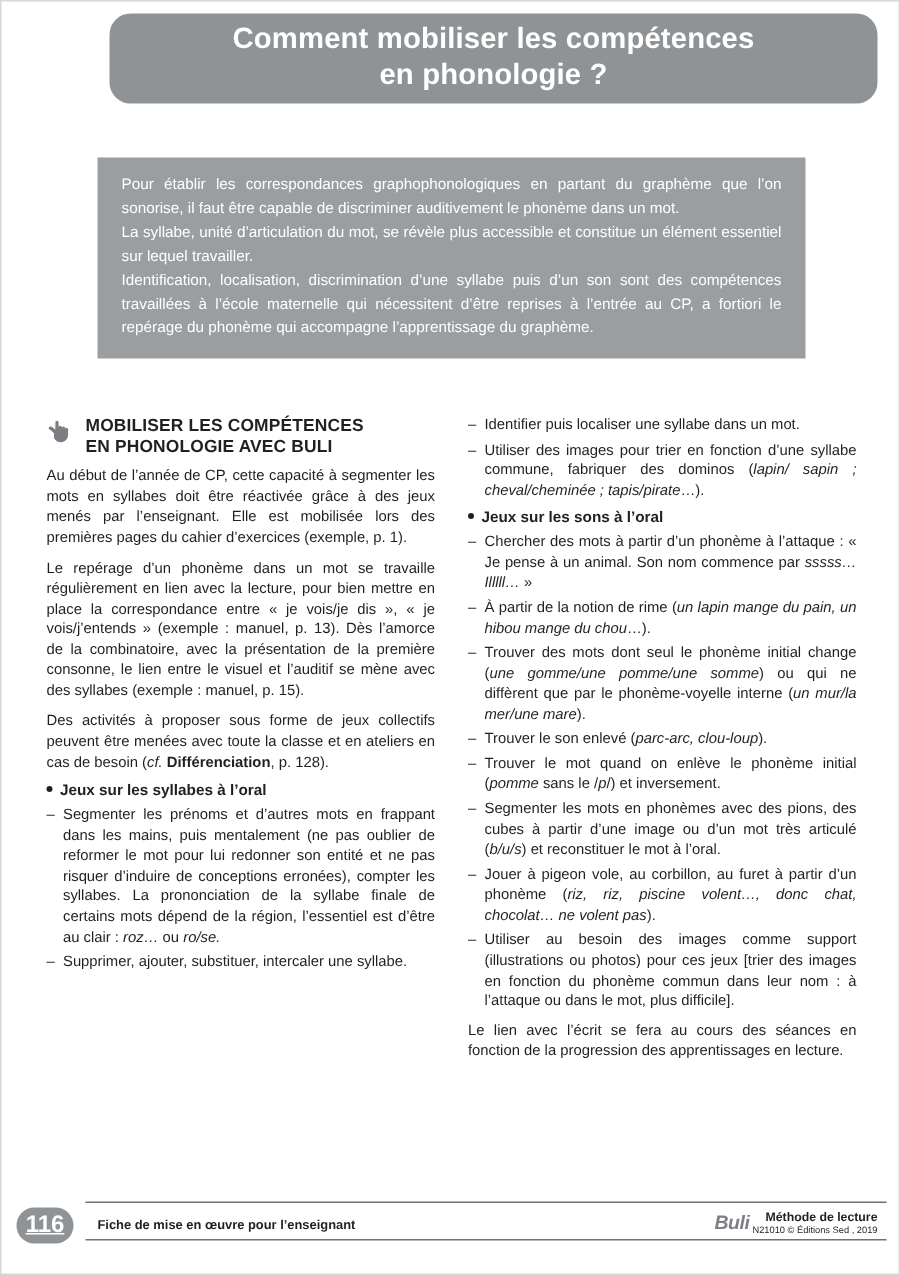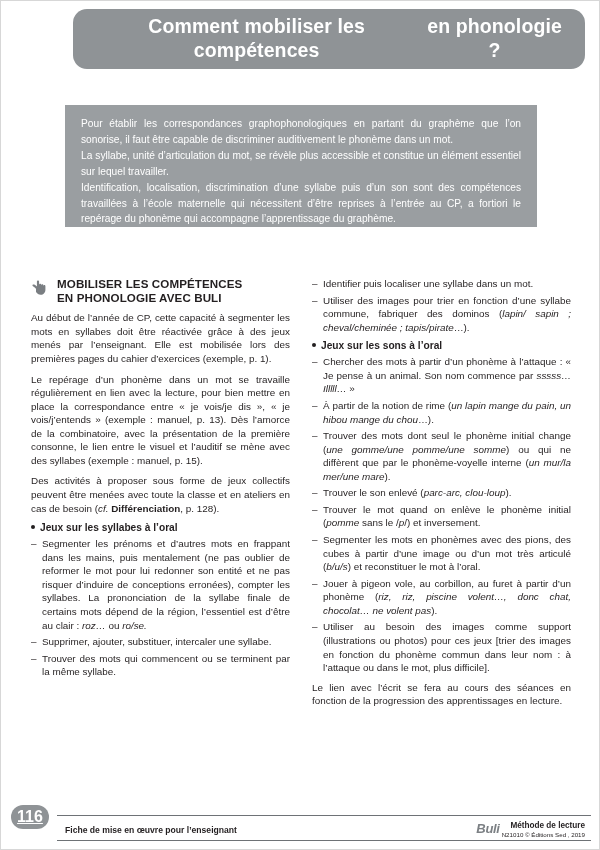--- a/index.html
+++ b/index.html
@@ -23,42 +23,42 @@
   .title-banner {
     position: absolute;
     left: 72px;
     top: 8px;
     width: 512px;
     height: 60px;
     background: #8f9396;
     border-radius: 14px;
     color: #ffffff;
     display: flex;
-    flex-direction: row;
+    flex-direction: column;
     align-items: center;
     justify-content: center;
     padding: 4px 18px;
   }
   .title-banner .line {
     font-size: 19.5px;
     font-weight: bold;
     letter-spacing: 0.1px;
     line-height: 1.22;
     text-align: center;
   }
 
   
   .intro-block {
     position: absolute;
     left: 64px;
     top: 104px;
     width: 472px;
     background: #9a9ea1;
     color: #ffffff;
-    padding: 11px 16px 0 16px;
+    padding: 11px 16px 12px 16px;
     font-size: 10.2px;
     line-height: 1.52;
     text-align: justify;
   }
   .intro-block p { margin: 0 0 0 0; }
   .intro-block p + p { margin-top: 1px; }
 
   
   .cols {
     position: absolute;
@@ -147,21 +147,21 @@
     font-size: 16px;
     font-weight: bold;
     display: flex;
     align-items: center;
     justify-content: center;
     text-decoration: underline;
   }
   .footer-line {
     position: absolute;
     left: 56px;
-    bottom: 8px;
+    bottom: 22px;
     width: 534px;
     height: 26px;
     border-top: 1px solid #6e7276;
     border-bottom: 1px solid #6e7276;
     display: flex;
     align-items: center;
     justify-content: space-between;
     padding: 3px 6px 0 8px;
   }
   .footer-left {
@@ -229,21 +229,20 @@
       <div class="sub-title">
         <span class="bullet-dot"></span>
         <span>Jeux sur les syllabes à l’oral</span>
       </div>
 
       <ul class="dashlist">
         <li>
           Segmenter les prénoms et d’autres mots en frappant dans les mains, puis mentalement (ne pas oublier de reformer le mot pour lui redonner son entité et ne pas risquer d’induire de conceptions erronées), compter les syllabes. La prononciation de la syllabe finale de certains mots dépend de la région, l’essentiel est d’être au clair : <i>roz…</i> ou <i>ro/se.</i>
         </li>
         <li>Supprimer, ajouter, substituer, intercaler une syllabe.</li>
-        <li>Trouver des mots qui commencent ou se terminent par la même syllabe.</li>
       </ul>
     </div>
 
     <div class="col">
 
       <ul class="dashlist">
         <li>Identifier puis localiser une syllabe dans un mot.</li>
         <li>
           Utiliser des images pour trier en fonction d’une syllabe commune, fabriquer des dominos (<i>lapin/ sapin ; cheval/cheminée ; tapis/pirate</i>…).
         </li>

